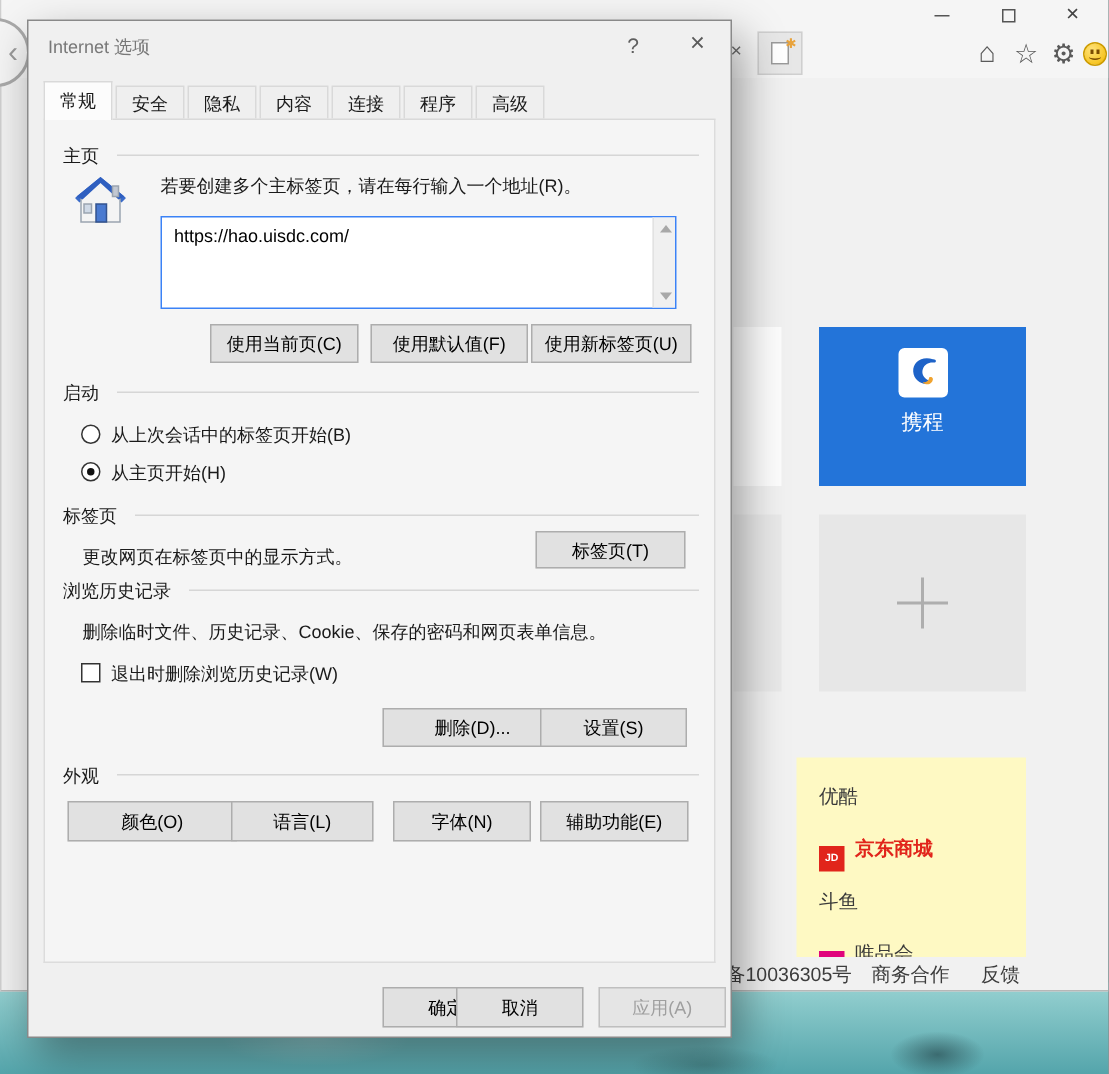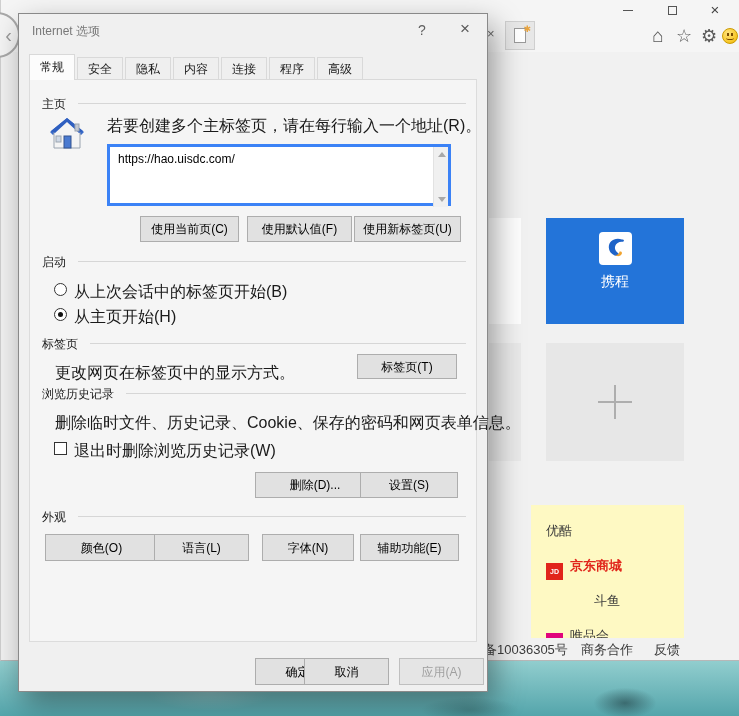--- a/index.html
+++ b/index.html
@@ -82,25 +82,25 @@
   .tab { position:relative; float:left; height:23px; margin-top:3px; padding:0 10px;
          line-height:22px; background:#efefef; border:1px solid #d9d9d9; margin-right:2px;
          color:#1a1a1a; }
   .tab.active { height:26px; margin-top:0; background:#fcfcfc; border-bottom:none; z-index:3;
                 line-height:25px; }
   .panel { position:absolute; left:10px; top:65px; width:448px; height:563px;
            background:#f5f5f5; border:1px solid #dcdcdc; border-top:1px solid #d9d9d9; }
 
   .sec-label { position:absolute; font-size:12px; color:#1a1a1a; }
   .sec-line { position:absolute; height:1px; background:#d6d6d6; }
-  .txt { position:absolute; font-size:16px; color:#1a1a1a; white-space:nowrap; }
+  .txt { position:absolute; font-size:12px; color:#1a1a1a; white-space:nowrap; }
 
   .house { position:absolute; left:17px; top:34px; }
   .urlbox { position:absolute; left:77px; top:64px; width:344px; height:62px;
-            background:#fff; border:3px solid #3b82f6; }
+            background:#fff; border:1px solid #3b82f6; }
   .urlbox textarea { position:absolute; left:0; top:0; width:327px; height:60px; border:none;
             resize:none; outline:none; font-family:"Liberation Sans",sans-serif;
             font-size:12px; padding:5px 8px; color:#000; background:transparent; }
   .sbar { position:absolute; right:0; top:0; width:15px; height:60px; background:#f0f0f0;
           border-left:1px solid #e2e2e2; }
   .sbar .up, .sbar .dn { position:absolute; left:4px; width:0; height:0;
           border-left:4px solid transparent; border-right:4px solid transparent; }
   .sbar .up { top:5px; border-bottom:5px solid #a8a8a8; }
   .sbar .dn { bottom:5px; border-top:5px solid #a8a8a8; }
 
@@ -157,21 +157,21 @@
     <div class="tile tile-sliver-b"></div>
     <div class="tile tile-add">
       <div class="plus"></div>
     </div>
 
     <div class="linkpanel">
       <div class="linkrow" style="top:17px;"><span>优酷</span></div>
       <div class="linkrow" style="top:52px; color:#e1251b; font-weight:bold;">
         <span class="sq" style="background:#e1251b;">JD</span><span>京东商城</span>
       </div>
-      <div class="linkrow" style="top:87px;margin-left:48px;"><span>斗鱼</span></div>
+      <div class="linkrow" style="top:87px;"><span>斗鱼</span></div>
       <div class="linkrow" style="top:122px;">
         <span class="sq" style="background:#e0047c;">V</span><span>唯品会</span>
       </div>
     </div>
 
     <div class="footerlinks">
       <span style="left:483px;">备10036305号</span>
       <span style="left:580px;">商务合作</span>
       <span style="left:653px;">反馈</span>
     </div>

